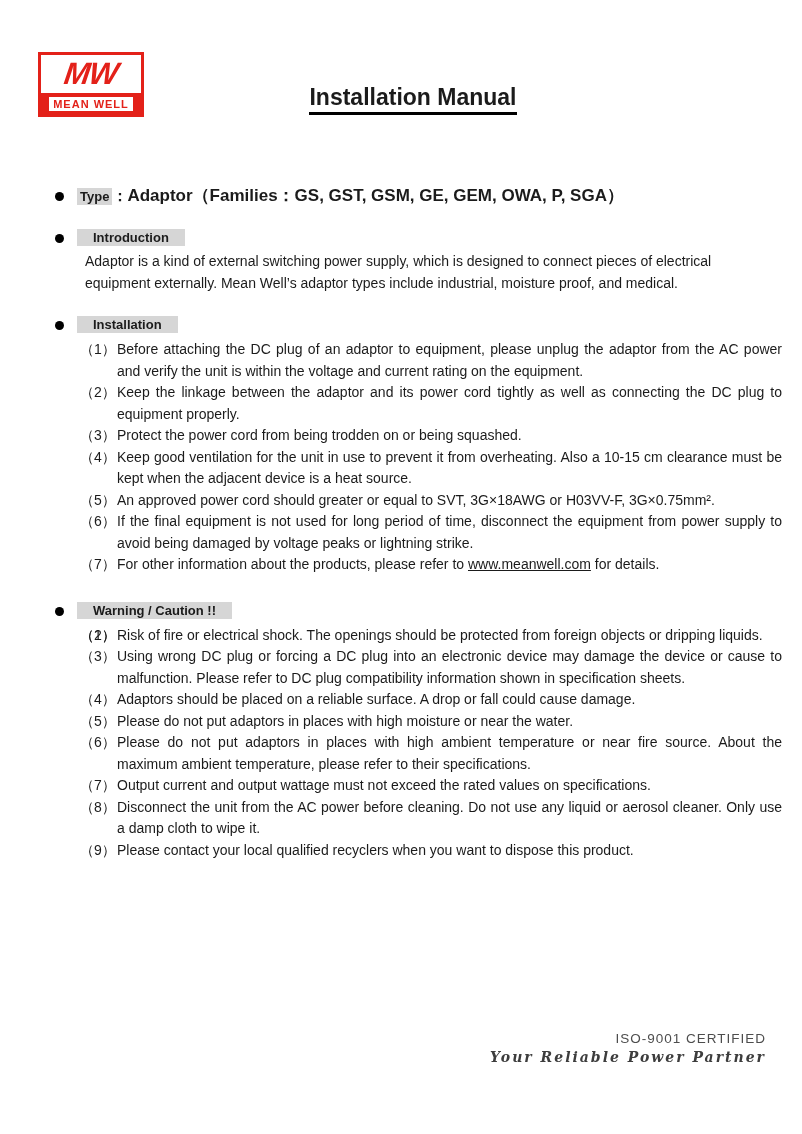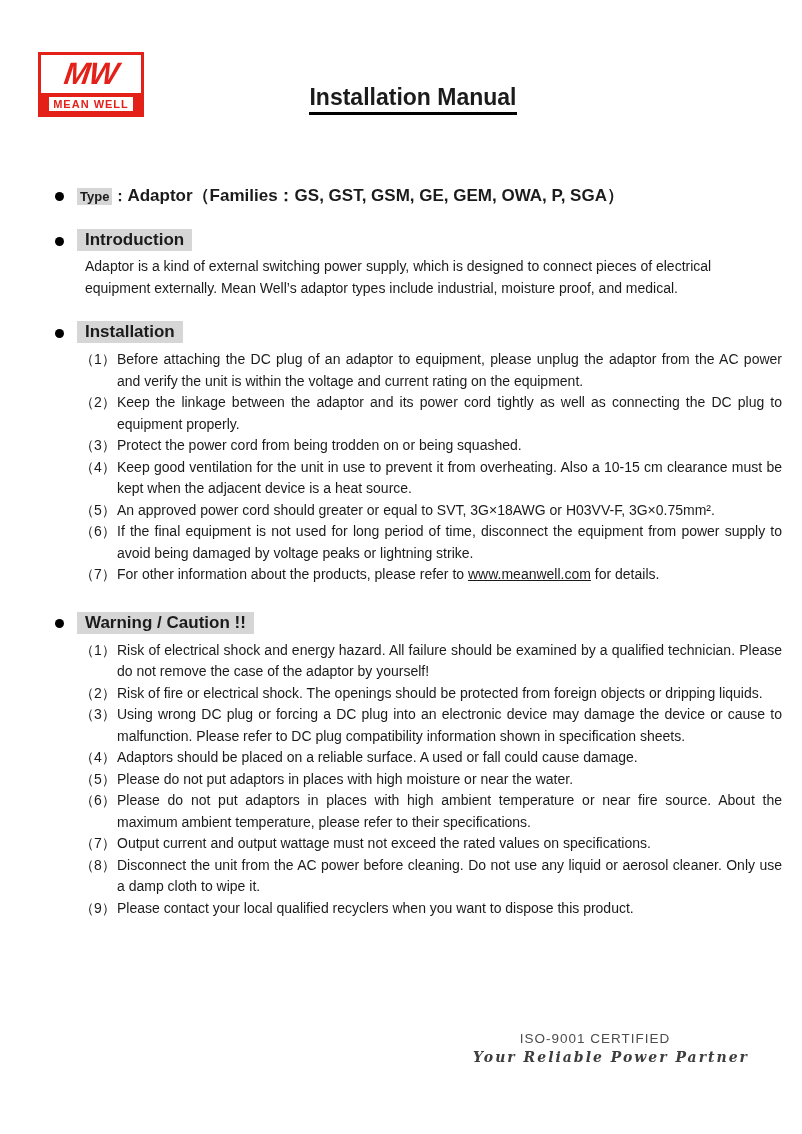--- a/index.html
+++ b/index.html
@@ -88,23 +88,23 @@
     font-weight:bold;font-size:17px;
     white-space:nowrap;
   }
   .type-colon{font-weight:bold;font-size:15px;}
 
   .section{margin-top:22px;}
   .section-heading{
     display:flex;align-items:center;gap:13px;
   }
   .heading-label{
-    font-weight:bold;font-size:17px;
+    font-weight:bold;font-size:13px;
     background:var(--highlight);
-    padding:1px 8px;
+    padding:1px 16px;
   }
   .intro-paragraph{
     margin:5px 0 0 30px;
     line-height:21.5px;
     width:694px;
   }
   .items{margin-top:6px;}
   .item{
     position:relative;
     padding-left:62px;
@@ -116,22 +116,22 @@
     text-align:left;
   }
   .link{
     color:inherit;
     text-decoration:underline;
     cursor:pointer;
   }
 
   
   .footer{
-    position:absolute;top:1031px;right:53px;
-    text-align:center;
+    position:absolute;top:1031px;right:36px;
+    text-align:right;
   }
   .footer-cert{
     font-size:13.5px;
     color:var(--footer-gray);
     letter-spacing:1px;
   }
   .footer-slogan{
     margin-top:3px;
     font-family:"DejaVu Serif",serif;
     font-style:italic;
@@ -213,33 +213,32 @@
     </div>
 
     <div class="section" style="margin-top:26px;">
       <div class="section-heading">
         <span class="bullet"></span>
         <span class="heading-label">Warning / Caution !!</span>
       </div>
       <div class="items">
         <div class="item">
           <span class="num">（1）</span>
-          <span>Risk of electrical shock and energy hazard. All failure should be examined by a qualified technician. Please do not remove the case of the adaptor by yourself!</span>
         </div>
         <div class="item">
           <span class="num">（2）</span>
           <span>Risk of fire or electrical shock. The openings should be protected from foreign objects or dripping liquids.</span>
         </div>
         <div class="item">
           <span class="num">（3）</span>
           <span>Using wrong DC plug or forcing a DC plug into an electronic device may damage the device or cause to malfunction. Please refer to DC plug compatibility information shown in specification sheets.</span>
         </div>
         <div class="item">
           <span class="num">（4）</span>
-          <span>Adaptors should be placed on a reliable surface. A used or fall could cause damage.</span>
+          <span>Adaptors should be placed on a reliable surface. A drop or fall could cause damage.</span>
         </div>
         <div class="item">
           <span class="num">（5）</span>
           <span>Please do not put adaptors in places with high moisture or near the water.</span>
         </div>
         <div class="item">
           <span class="num">（6）</span>
           <span>Please do not put adaptors in places with high ambient temperature or near fire source. About the maximum ambient temperature, please refer to their specifications.</span>
         </div>
         <div class="item">

